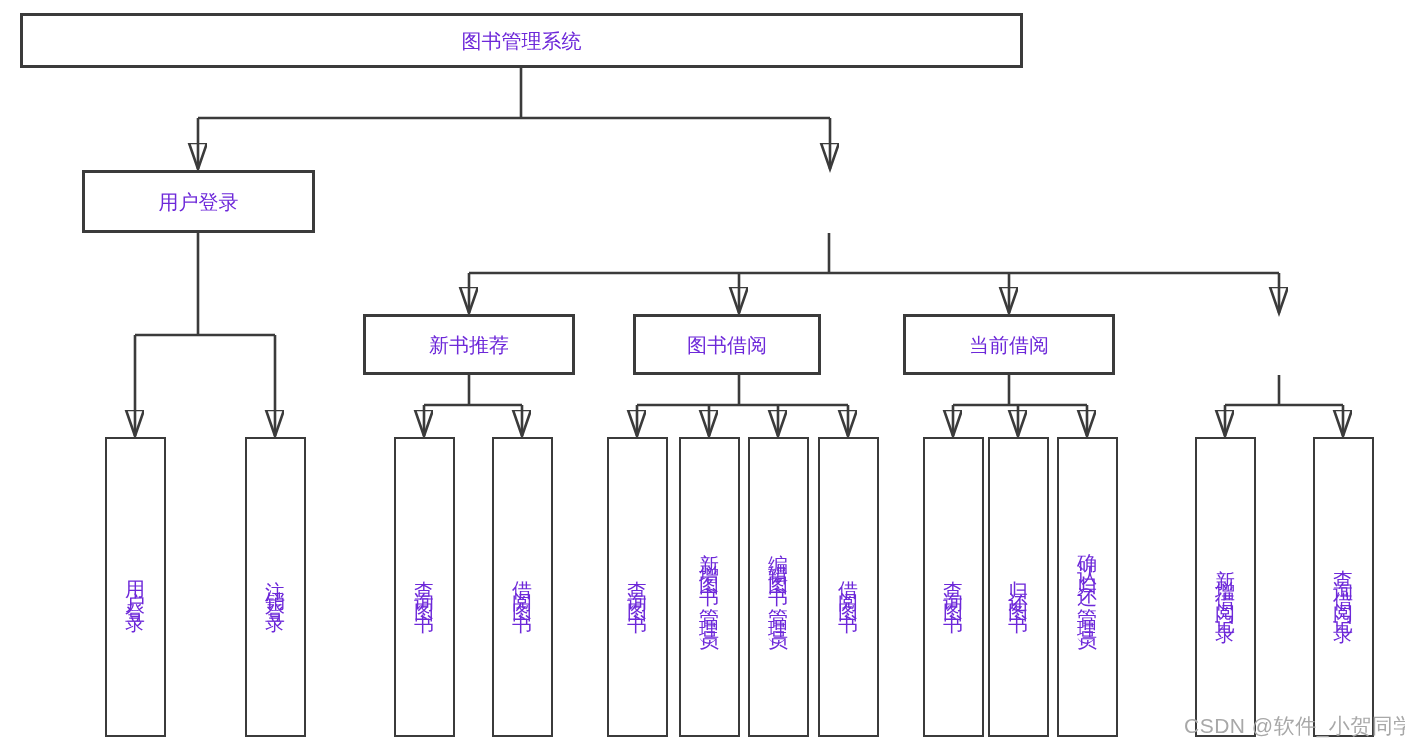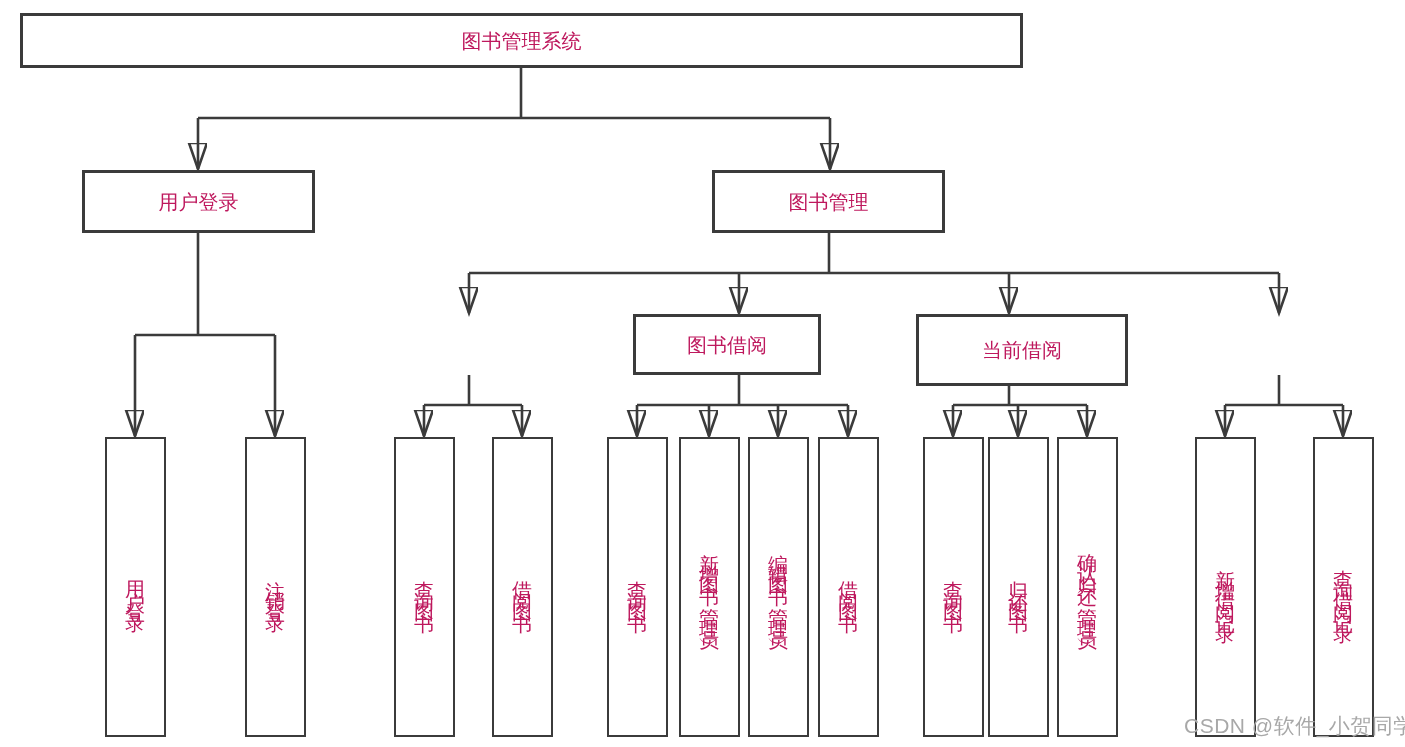--- a/index.html
+++ b/index.html
@@ -19,21 +19,21 @@
   #connectors path {
     stroke: #3b3b3b;
     stroke-width: 2.6;
     fill: none;
   }
   .box {
     position: absolute;
     box-sizing: border-box;
     background: #ffffff;
     border: 3px solid #3b3b3b;
-    color: #be185d;
+    color: #6d28d9;
     display: flex;
     align-items: center;
     justify-content: center;
     font-size: 20px;
     line-height: 1;
     white-space: nowrap;
   }
   .leaf {
     writing-mode: vertical-rl;
     text-orientation: mixed;
@@ -114,24 +114,24 @@
       <path d="M1279 375 V405"></path>
       <path d="M1225 405 H1343"></path>
       <path d="M1225 405 V436" marker-end="url(#ah)"></path>
       <path d="M1343 405 V436" marker-end="url(#ah)"></path>
     </g>
   </svg>
 
   <div class="box" style="left:20px; top:13px; width:1003px; height:55px;">图书管理系统</div>
 
   <div class="box" style="left:82px; top:170px; width:233px; height:63px;">用户登录</div>
-  <div class="box" style="left:712px; top:170px; width:233px; height:63px;">图书管理</div>
 
+  <div class="box" style="left:363px; top:314px; width:212px; height:61px;">新书推荐</div>
   <div class="box" style="left:633px; top:314px; width:188px; height:61px;">图书借阅</div>
-  <div class="box" style="left:903px; top:314px; width:212px; height:72px;margin-left:13px;">当前借阅</div>
+  <div class="box" style="left:903px; top:314px; width:212px; height:61px;">当前借阅</div>
 
   <div class="box leaf" style="left:105px; top:437px; width:61px; height:300px;">用户登录</div>
   <div class="box leaf" style="left:245px; top:437px; width:61px; height:300px;">注销登录</div>
 
   <div class="box leaf" style="left:394px; top:437px; width:61px; height:300px;">查询图书</div>
   <div class="box leaf" style="left:492px; top:437px; width:61px; height:300px;">借阅图书</div>
 
   <div class="box leaf" style="left:607px; top:437px; width:61px; height:300px;">查询图书</div>
   <div class="box leaf" style="left:679px; top:437px; width:61px; height:300px;">新增图书（管理员）</div>
   <div class="box leaf" style="left:748px; top:437px; width:61px; height:300px;">编辑图书（管理员）</div>

